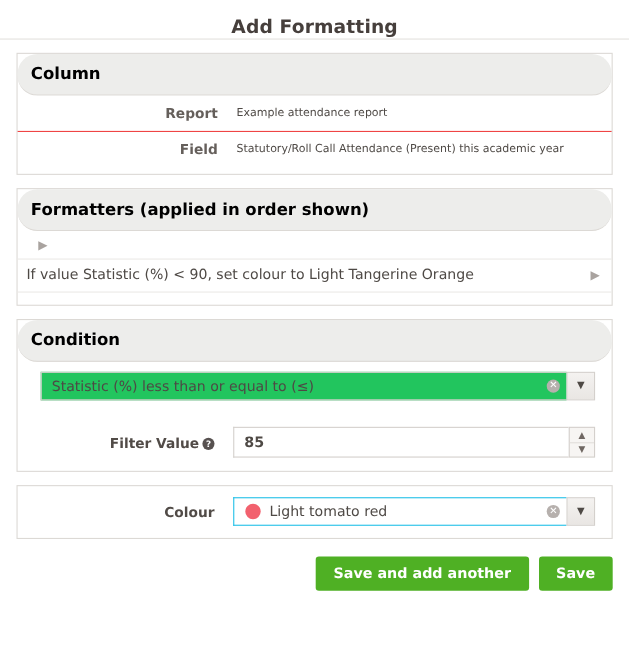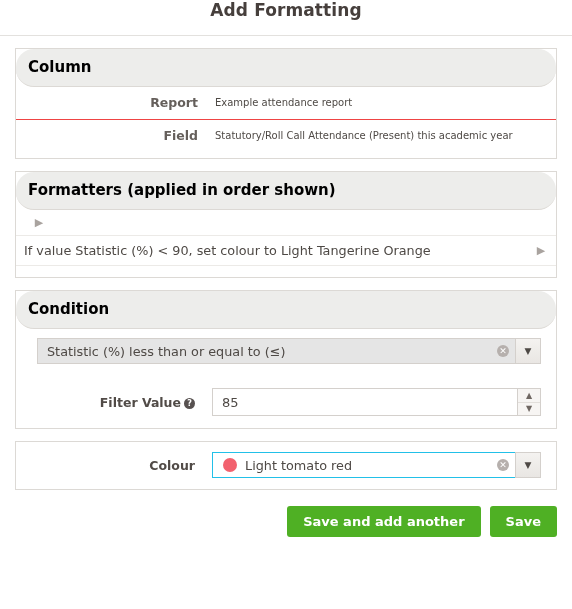--- a/index.html
+++ b/index.html
@@ -14,21 +14,21 @@
     color: #4a4542;
     -webkit-font-smoothing: antialiased;
     overflow: hidden;
   }
 
   
   .dialog-header {
     height: 36px;
     border-bottom: 1px solid #e3e1de;
     display: flex;
-    align-items: flex-start;
+    align-items: flex-end;
     justify-content: center;
     box-sizing: border-box;
   }
   .dialog-title {
     font-size: 17px;
     font-weight: bold;
     color: #463f3c;
     letter-spacing: 0.1px;
   }
 
@@ -139,21 +139,21 @@
   .select-wrap {
     display: flex;
     flex: 1 1 auto;
     height: 26px;
     min-width: 0;
   }
   .select-field {
     flex: 1 1 auto;
     border: 1px solid #d4d0cc;
     border-right: none;
-    background: #e5e5e5;
+    background: #22c55e;
     display: flex;
     align-items: center;
     padding: 0 6px 0 9px;
     font-size: 12.8px;
     color: #4e4945;
     box-sizing: border-box;
     min-width: 0;
   }
   .select-field.focused {
     border: 1px solid #22c0e8;
@@ -199,20 +199,21 @@
     cursor: pointer;
     box-sizing: border-box;
   }
 
   
   .num-wrap {
     display: flex;
     flex: 1 1 auto;
     height: 28px;
     min-width: 0;
+    font-weight: bold;
   }
   .num-field {
     flex: 1 1 auto;
     border: 1px solid #d4d0cc;
     border-right: none;
     background: #ffffff;
     display: flex;
     align-items: center;
     padding: 0 9px;
     font-size: 13px;

